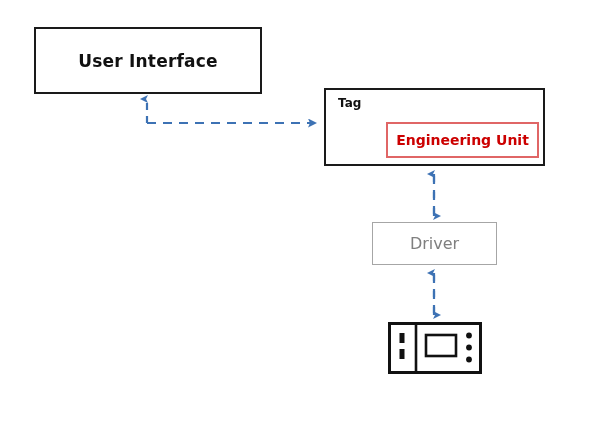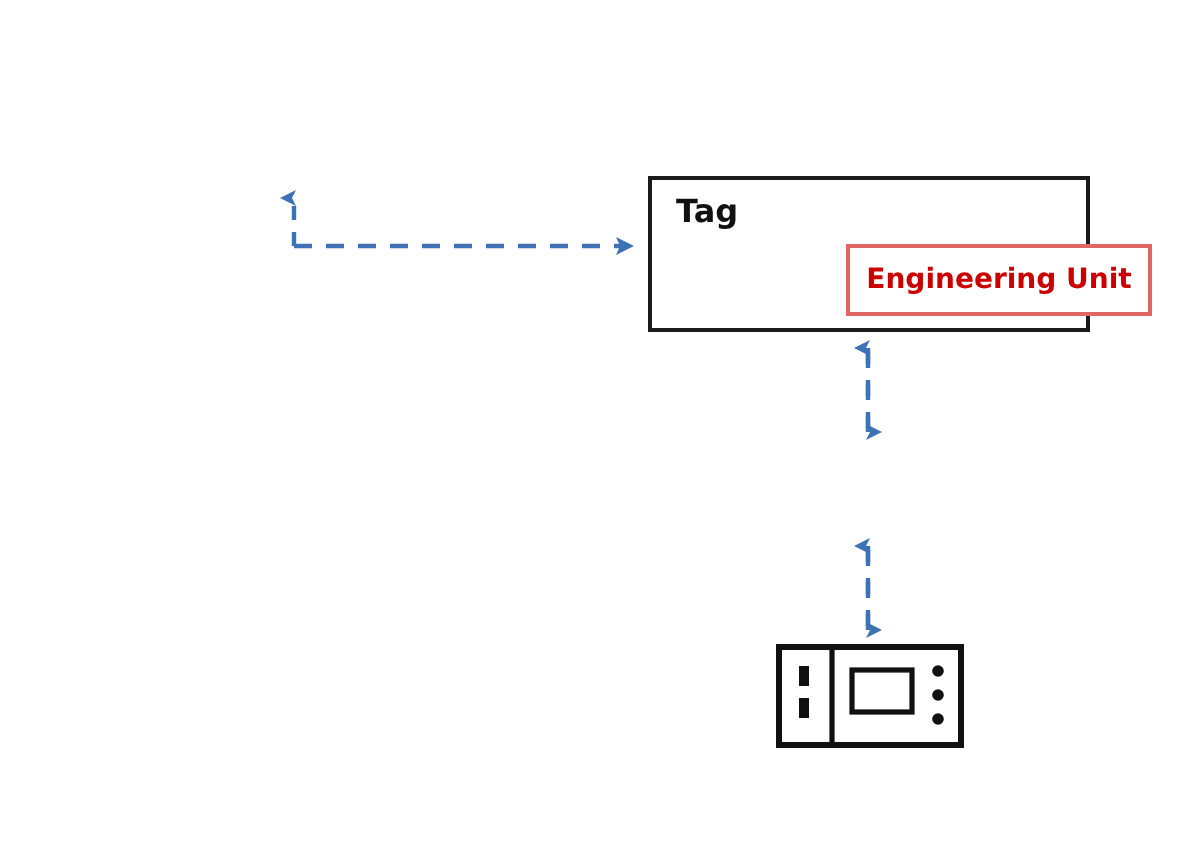--- a/index.html
+++ b/index.html
@@ -46,38 +46,37 @@
     left: 324px;
     top: 88px;
     width: 221px;
     height: 78px;
     border: 2px solid #1a1a1a;
   }
   #tag-label {
     position: absolute;
     left: 12px;
     top: 6px;
-    font-size: 16px;
+    font-size: 12px;
     font-weight: bold;
     color: #111111;
   }
 
   #eu-box {
     position: absolute;
     left: 60px;
     top: 32px;
     width: 153px;
     height: 36px;
     box-sizing: border-box;
     border: 2px solid #e06666;
     background: #ffffff;
     display: flex;
     align-items: center;
     justify-content: center;
-    margin-left: 37px;
   }
   #eu-label {
     font-size: 14px;
     font-weight: bold;
     color: #cc0000;
     white-space: nowrap;
   }
 
   #driver-box {
     left: 372px;
@@ -155,29 +154,35 @@
       <line x1="434" y1="216" x2="434" y2="174" stroke="#3d72b4" stroke-width="2.2" stroke-dasharray="8,8" marker-end="url(#arrowUp)"></line>
       <line x1="434" y1="174" x2="434" y2="216" stroke="#3d72b4" stroke-width="2.2" stroke-dasharray="8,8" marker-end="url(#arrowDown)"></line>
     </g>
 
     <g>
       <line x1="434" y1="315" x2="434" y2="273" stroke="#3d72b4" stroke-width="2.2" stroke-dasharray="8,8" marker-end="url(#arrowUp)"></line>
       <line x1="434" y1="273" x2="434" y2="315" stroke="#3d72b4" stroke-width="2.2" stroke-dasharray="8,8" marker-end="url(#arrowDown)"></line>
     </g>
   </svg>
 
+  <div class="box" id="ui-box">
+    <span id="ui-label">User Interface</span>
+  </div>
 
   <div class="box" id="tag-box">
     <span id="tag-label">Tag</span>
 
     <div id="eu-box">
       <span id="eu-label">Engineering Unit</span>
     </div>
   </div>
 
+  <div class="box" id="driver-box">
+    <span id="driver-label">Driver</span>
+  </div>
 
   <svg id="device-icon" viewBox="0 0 94 52" xmlns="http://www.w3.org/2000/svg">
 
     <rect x="1.5" y="1.5" width="91" height="49" fill="#ffffff" stroke="#111111" stroke-width="3"></rect>
 
     <line x1="28" y1="1.5" x2="28" y2="50.5" stroke="#111111" stroke-width="2.6"></line>
 
     <rect x="11.5" y="11" width="5" height="10" fill="#111111"></rect>
     <rect x="11.5" y="27" width="5" height="10" fill="#111111"></rect>
 

